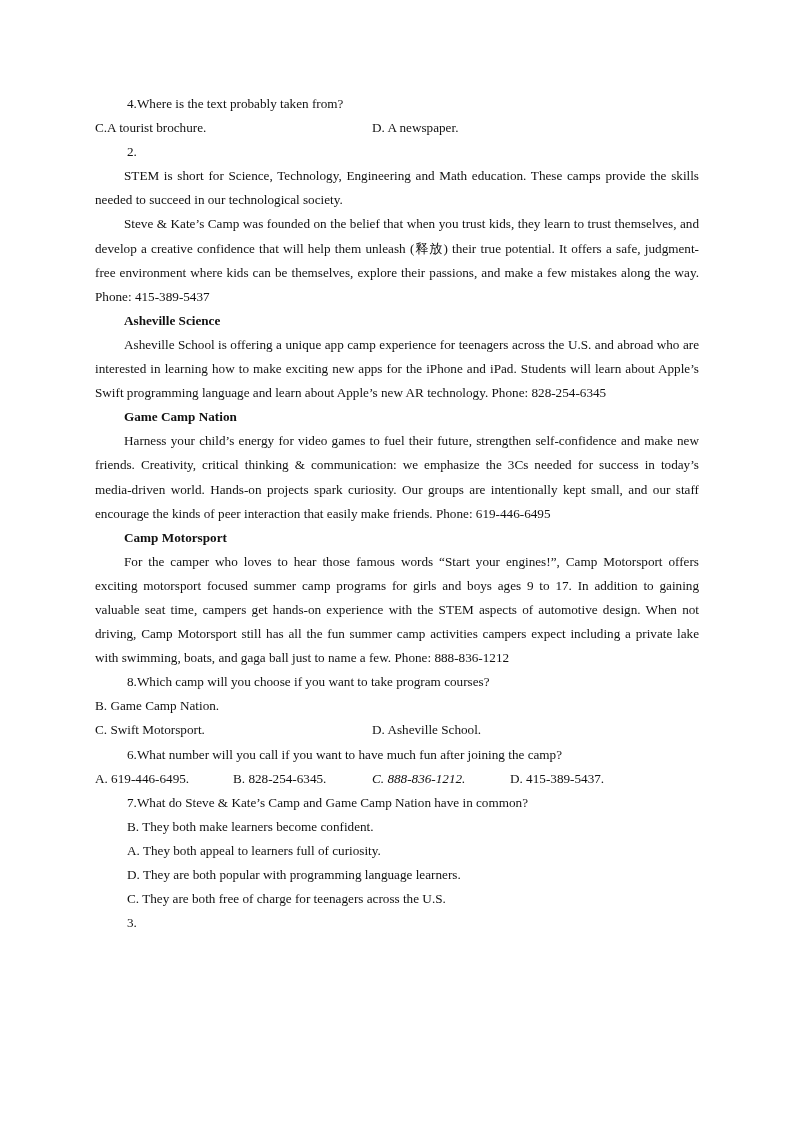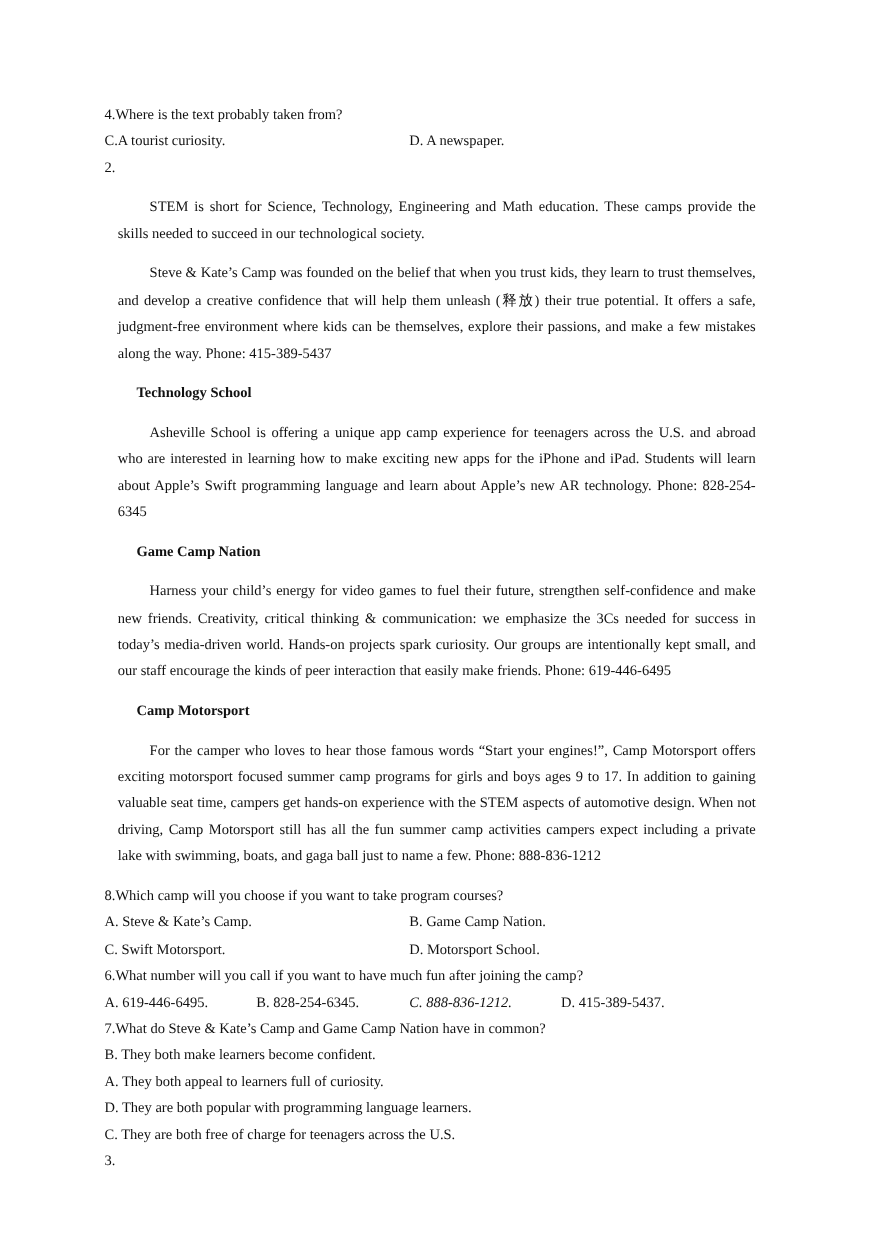--- a/index.html
+++ b/index.html
@@ -19,25 +19,26 @@
     .page {
       position: absolute;
       left: 95px;
       top: 92px;
       width: 604px;
     }
     .line {
       height: 24.1px;
       line-height: 24.1px;
       white-space: nowrap;
+      margin-left: 32px;
     }
     .para {
       text-align: justify;
       line-height: 24.1px;
-      margin: 12px;
+      margin: 0;
       text-indent: 29px;
     }
     .heading {
       font-weight: bold;
       padding-left: 29px;
       height: 24.1px;
       line-height: 24.1px;
     }
     .opts {
       display: flex;
@@ -50,46 +51,45 @@
     .opts.four span:nth-child(2) { width: 139px; }
     .opts.four span:nth-child(3) { width: 138px; font-style: italic; }
   </style>
 </head>
 <body>
 
 <div class="page">
 
   <div class="line">4.Where is the text probably taken from?</div>
   <div class="opts two">
-    <span>C.A tourist curiosity.</span>
+    <span>C.A tourist brochure.</span>
     <span>D. A newspaper.</span>
   </div>
 
   <div class="line">2.</div>
   <p class="para">STEM is short for Science, Technology, Engineering and Math education. These camps provide the skills needed to succeed in our technological society.</p>
 
   <p class="para">Steve &amp; Kate’s Camp was founded on the belief that when you trust kids, they learn to trust themselves, and develop a creative confidence that will help them unleash (释放) their true potential. It offers a safe, judgment-free environment where kids can be themselves, explore their passions, and make a few mistakes along the way. Phone: 415-389-5437</p>
 
-  <div class="heading">Technology School</div>
+  <div class="heading">Asheville Science</div>
   <p class="para">Asheville School is offering a unique app camp experience for teenagers across the U.S. and abroad who are interested in learning how to make exciting new apps for the iPhone and iPad. Students will learn about Apple’s Swift programming language and learn about Apple’s new AR technology. Phone: 828-254-6345</p>
 
   <div class="heading">Game Camp Nation</div>
   <p class="para">Harness your child’s energy for video games to fuel their future, strengthen self-confidence and make new friends. Creativity, critical thinking &amp; communication: we emphasize the 3Cs needed for success in today’s media-driven world. Hands-on projects spark curiosity. Our groups are intentionally kept small, and our staff encourage the kinds of peer interaction that easily make friends. Phone: 619-446-6495</p>
 
   <div class="heading">Camp Motorsport</div>
   <p class="para">For the camper who loves to hear those famous words “Start your engines!”, Camp Motorsport offers exciting motorsport focused summer camp programs for girls and boys ages 9 to 17. In addition to gaining valuable seat time, campers get hands-on experience with the STEM aspects of automotive design. When not driving, Camp Motorsport still has all the fun summer camp activities campers expect including a private lake with swimming, boats, and gaga ball just to name a few. Phone: 888-836-1212</p>
 
   <div class="line">8.Which camp will you choose if you want to take program courses?</div>
   <div class="opts two">
-    <span>A. Steve &amp; Kate’s Camp.</span>
     <span>B. Game Camp Nation.</span>
   </div>
   <div class="opts two">
     <span>C. Swift Motorsport.</span>
-    <span>D. Motorsport School.</span>
+    <span>D. Asheville School.</span>
   </div>
 
   <div class="line">6.What number will you call if you want to have much fun after joining the camp?</div>
   <div class="opts four">
     <span>A. 619-446-6495.</span>
     <span>B. 828-254-6345.</span>
     <span>C. 888-836-1212.</span>
     <span>D. 415-389-5437.</span>
   </div>
 

